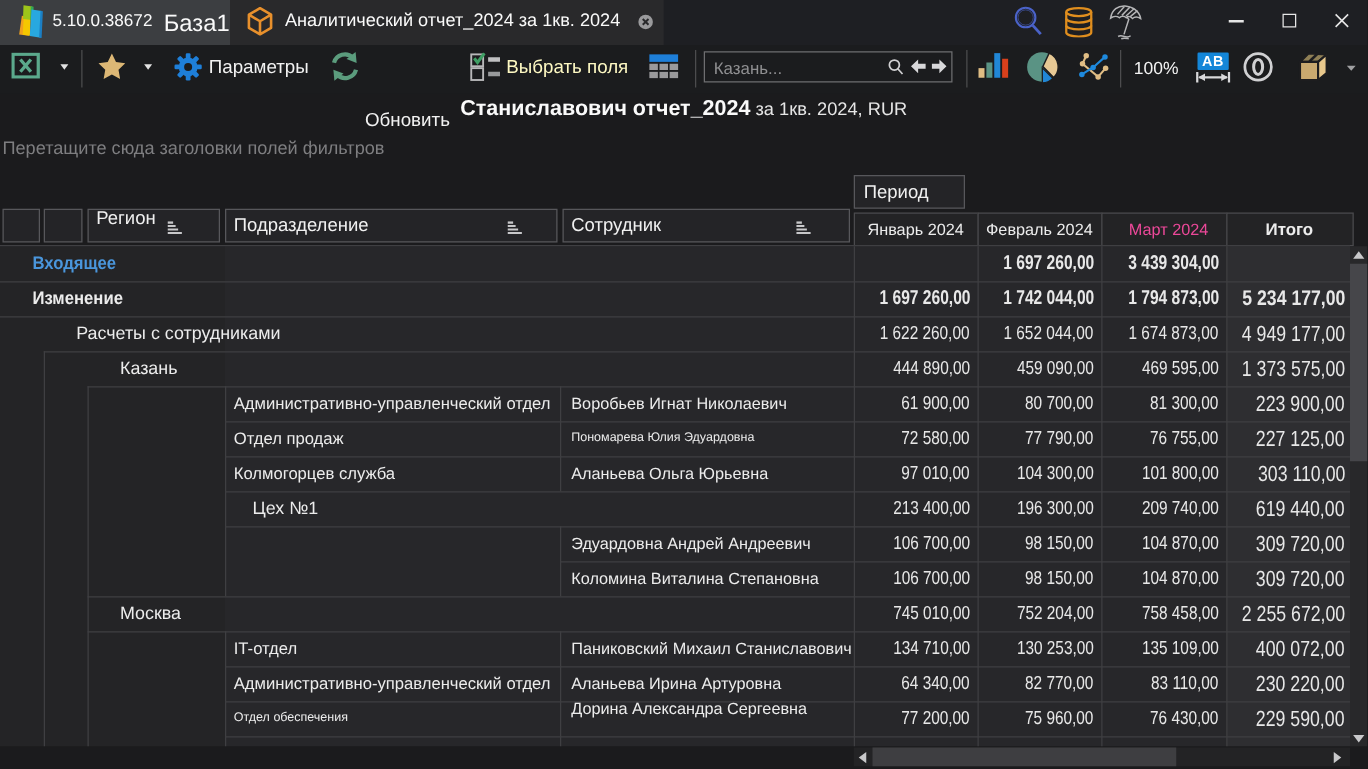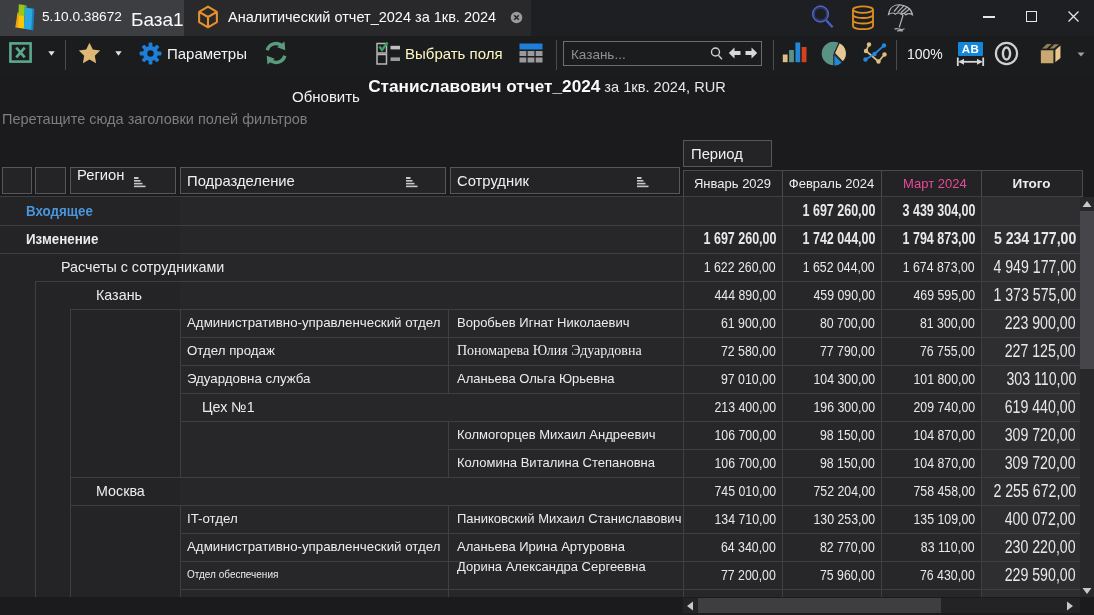--- a/index.html
+++ b/index.html
@@ -210,21 +210,21 @@
 <div class="hctx" style="left:457px;top:173px;">Сотрудник</div>
 <svg class="a" style="left:637px;top:177px;" width="12" height="11" viewBox="0 0 12 11">
     <g fill="#c8c8ca">
       <rect x="0" y="0" width="4.5" height="2"></rect>
       <rect x="0" y="3" width="6.5" height="1.6"></rect>
       <rect x="0" y="5.8" width="8.5" height="1.6"></rect>
       <rect x="0" y="8.6" width="11.5" height="1.6"></rect>
     </g>
   </svg>
 <div class="a" style="left:683px;top:170px;width:100px;height:27px;border:1px solid #4a4a4d;background:#232325;"></div>
-<div class="a" style="left:683px;top:176px;width:99px;text-align:center;font-size:13px;color:#ececec;">Январь 2029</div>
+<div class="a" style="left:683px;top:176px;width:99px;text-align:center;font-size:13px;color:#ececec;">Январь 2024</div>
 <div class="a" style="left:782px;top:170px;width:100px;height:27px;border:1px solid #4a4a4d;background:#232325;"></div>
 <div class="a" style="left:782px;top:176px;width:99px;text-align:center;font-size:13px;color:#ececec;">Февраль 2024</div>
 <div class="a" style="left:881px;top:170px;width:101px;height:27px;border:1px solid #4a4a4d;background:#232325;"></div>
 <div class="a" style="left:903px;top:176px;width:100px;font-size:13px;color:#ec4899;">Март 2024</div>
 <div class="a" style="left:981px;top:170px;width:102px;height:27px;border:1px solid #4a4a4d;background:#232325;"></div>
 <div class="a" style="left:981px;top:176px;width:101px;text-align:center;font-size:13px;color:#ececec;font-weight:bold;font-size:13.5px;">Итого</div>
 <div class="a" style="left:0;top:197px;width:180px;height:400px;background:#242426;"></div>
 <div class="a" style="left:180px;top:197px;width:801px;height:400px;background:#27272a;"></div>
 <div class="a" style="left:981px;top:197px;width:99px;height:400px;background:#2e2e31;"></div>
 <div class="hl" style="left:0;top:196px;width:1080px;"></div>
@@ -271,37 +271,37 @@
 <div class="val" style="right:219px;top:281px;height:28px;line-height:28px;font-size:15px;transform:scaleX(0.82);transform-origin:100% 50%;">459 090,00</div>
 <div class="val" style="right:119px;top:281px;height:28px;line-height:28px;font-size:15px;transform:scaleX(0.82);transform-origin:100% 50%;">469 595,00</div>
 <div class="val" style="right:18px;top:281px;height:28px;line-height:28px;font-size:17.5px;transform:scaleX(0.81);transform-origin:100% 50%;">1 373 575,00</div>
 <div class="lbl" style="left:187px;top:309px;height:28px;line-height:28px;font-size:13.3px;">Административно-управленческий отдел</div>
 <div class="lbl" style="left:457px;top:309px;height:28px;line-height:28px;font-size:13px;">Воробьев Игнат Николаевич</div>
 <div class="val" style="right:318px;top:309px;height:28px;line-height:28px;font-size:15px;transform:scaleX(0.82);transform-origin:100% 50%;">61 900,00</div>
 <div class="val" style="right:219px;top:309px;height:28px;line-height:28px;font-size:15px;transform:scaleX(0.82);transform-origin:100% 50%;">80 700,00</div>
 <div class="val" style="right:119px;top:309px;height:28px;line-height:28px;font-size:15px;transform:scaleX(0.82);transform-origin:100% 50%;">81 300,00</div>
 <div class="val" style="right:18px;top:309px;height:28px;line-height:28px;font-size:17.5px;transform:scaleX(0.81);transform-origin:100% 50%;">223 900,00</div>
 <div class="lbl" style="left:187px;top:337px;height:28px;line-height:28px;font-size:13.3px;text-align:right;">Отдел продаж</div>
-<div class="lbl" style="left:457px;top:337px;height:28px;line-height:28px;font-size:14px;font-family:Liberation Serif, serif;">Пономарева Юлия Эдуардовна</div>
+<div class="lbl" style="left:457px;top:337px;height:28px;line-height:28px;font-size:10px;">Пономарева Юлия Эдуардовна</div>
 <div class="val" style="right:318px;top:337px;height:28px;line-height:28px;font-size:15px;transform:scaleX(0.82);transform-origin:100% 50%;">72 580,00</div>
 <div class="val" style="right:219px;top:337px;height:28px;line-height:28px;font-size:15px;transform:scaleX(0.82);transform-origin:100% 50%;">77 790,00</div>
 <div class="val" style="right:119px;top:337px;height:28px;line-height:28px;font-size:15px;transform:scaleX(0.82);transform-origin:100% 50%;">76 755,00</div>
 <div class="val" style="right:18px;top:337px;height:28px;line-height:28px;font-size:17.5px;transform:scaleX(0.81);transform-origin:100% 50%;">227 125,00</div>
-<div class="lbl" style="left:187px;top:365px;height:28px;line-height:28px;font-size:13.3px;">Эдуардовна служба</div>
+<div class="lbl" style="left:187px;top:365px;height:28px;line-height:28px;font-size:13.3px;">Колмогорцев служба</div>
 <div class="lbl" style="left:457px;top:365px;height:28px;line-height:28px;font-size:13px;">Аланьева Ольга Юрьевна</div>
 <div class="val" style="right:318px;top:365px;height:28px;line-height:28px;font-size:15px;transform:scaleX(0.82);transform-origin:100% 50%;">97 010,00</div>
 <div class="val" style="right:219px;top:365px;height:28px;line-height:28px;font-size:15px;transform:scaleX(0.82);transform-origin:100% 50%;">104 300,00</div>
 <div class="val" style="right:119px;top:365px;height:28px;line-height:28px;font-size:15px;transform:scaleX(0.82);transform-origin:100% 50%;">101 800,00</div>
 <div class="val" style="right:18px;top:365px;height:28px;line-height:28px;font-size:17.5px;transform:scaleX(0.81);transform-origin:100% 50%;">303 110,00</div>
 <div class="lbl" style="left:202px;top:393px;height:28px;line-height:28px;font-size:14.3px;">Цех №1</div>
 <div class="val" style="right:318px;top:393px;height:28px;line-height:28px;font-size:15px;transform:scaleX(0.82);transform-origin:100% 50%;">213 400,00</div>
 <div class="val" style="right:219px;top:393px;height:28px;line-height:28px;font-size:15px;transform:scaleX(0.82);transform-origin:100% 50%;">196 300,00</div>
 <div class="val" style="right:119px;top:393px;height:28px;line-height:28px;font-size:15px;transform:scaleX(0.82);transform-origin:100% 50%;">209 740,00</div>
 <div class="val" style="right:18px;top:393px;height:28px;line-height:28px;font-size:17.5px;transform:scaleX(0.81);transform-origin:100% 50%;">619 440,00</div>
-<div class="lbl" style="left:457px;top:421px;height:28px;line-height:28px;font-size:13px;">Колмогорцев Михаил Андреевич</div>
+<div class="lbl" style="left:457px;top:421px;height:28px;line-height:28px;font-size:13px;">Эдуардовна Андрей Андреевич</div>
 <div class="val" style="right:318px;top:421px;height:28px;line-height:28px;font-size:15px;transform:scaleX(0.82);transform-origin:100% 50%;">106 700,00</div>
 <div class="val" style="right:219px;top:421px;height:28px;line-height:28px;font-size:15px;transform:scaleX(0.82);transform-origin:100% 50%;">98 150,00</div>
 <div class="val" style="right:119px;top:421px;height:28px;line-height:28px;font-size:15px;transform:scaleX(0.82);transform-origin:100% 50%;">104 870,00</div>
 <div class="val" style="right:18px;top:421px;height:28px;line-height:28px;font-size:17.5px;transform:scaleX(0.81);transform-origin:100% 50%;">309 720,00</div>
 <div class="lbl" style="left:457px;top:449px;height:28px;line-height:28px;font-size:13px;">Коломина Виталина Степановна</div>
 <div class="val" style="right:318px;top:449px;height:28px;line-height:28px;font-size:15px;transform:scaleX(0.82);transform-origin:100% 50%;">106 700,00</div>
 <div class="val" style="right:219px;top:449px;height:28px;line-height:28px;font-size:15px;transform:scaleX(0.82);transform-origin:100% 50%;">98 150,00</div>
 <div class="val" style="right:119px;top:449px;height:28px;line-height:28px;font-size:15px;transform:scaleX(0.82);transform-origin:100% 50%;">104 870,00</div>
 <div class="val" style="right:18px;top:449px;height:28px;line-height:28px;font-size:17.5px;transform:scaleX(0.81);transform-origin:100% 50%;">309 720,00</div>
 <div class="lbl" style="left:96px;top:477px;height:28px;line-height:28px;font-size:14.3px;">Москва</div>

